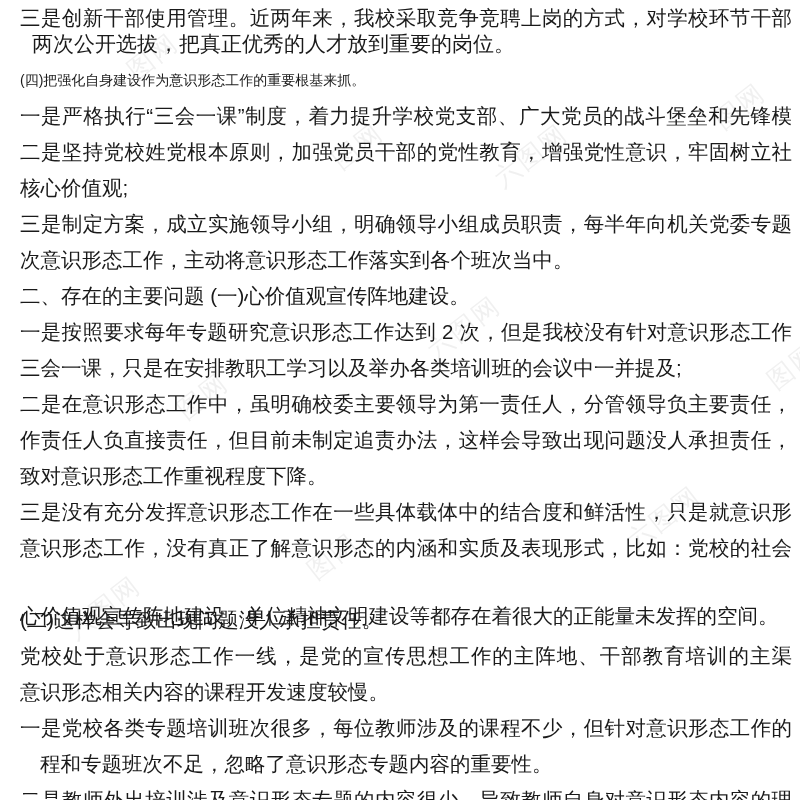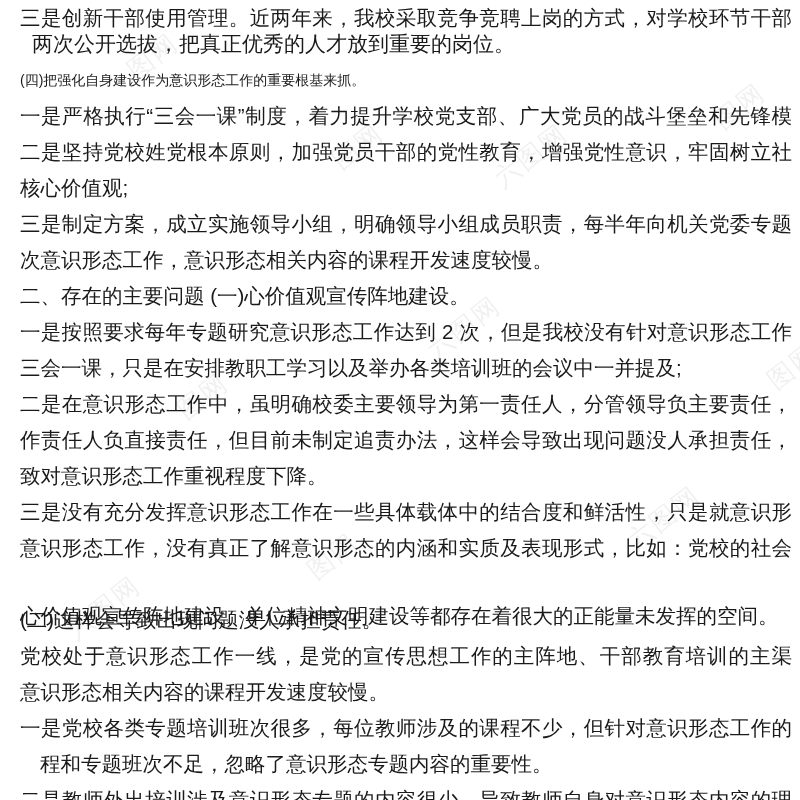--- a/index.html
+++ b/index.html
@@ -95,21 +95,21 @@
   </div>
 
   <div id="doc-body">
       <div class="line just" style="top: 0px; line-height: 36px; height: 36px; font-size: 20.5px; left: 20px; width: 772px;">三是创新干部使用管理。近两年来，我校采取竞争竞聘上岗的方式，对学校环节干部进行了</div>
       <div class="line flush" style="top: 26px; line-height: 36px; height: 36px; font-size: 21px; left: 20px; width: 772px; margin-left: 12px;">两次公开选拔，把真正优秀的人才放到重要的岗位。</div>
       <div class="line flush" style="top: 62px; line-height: 36px; height: 36px; font-size: 14px; left: 20px; width: 772px;">(四)把强化自身建设作为意识形态工作的重要根基来抓。</div>
       <div class="line just" style="top: 98px; line-height: 36px; height: 36px; font-size: 20.5px; left: 20px; width: 772px;">一是严格执行“三会一课”制度，着力提升学校党支部、广大党员的战斗堡垒和先锋模范作用;</div>
       <div class="line just" style="top: 134px; line-height: 36px; height: 36px; font-size: 20.5px; left: 20px; width: 772px;">二是坚持党校姓党根本原则，加强党员干部的党性教育，增强党性意识，牢固树立社会主义</div>
       <div class="line flush" style="top: 170px; line-height: 36px; height: 36px; font-size: 20.5px; left: 20px; width: 772px;">核心价值观;</div>
       <div class="line just" style="top: 206px; line-height: 36px; height: 36px; font-size: 20.5px; left: 20px; width: 772px;">三是制定方案，成立实施领导小组，明确领导小组成员职责，每半年向机关党委专题汇报 1</div>
-      <div class="line flush" style="top: 242px; line-height: 36px; height: 36px; font-size: 20.5px; left: 20px; width: 772px;">次意识形态工作，意识形态相关内容的课程开发速度较慢。</div>
+      <div class="line flush" style="top: 242px; line-height: 36px; height: 36px; font-size: 20.5px; left: 20px; width: 772px;">次意识形态工作，主动将意识形态工作落实到各个班次当中。</div>
       <div class="line flush" style="top: 278px; line-height: 36px; height: 36px; font-size: 20.5px; left: 20px; width: 772px;">二、存在的主要问题 (一)心价值观宣传阵地建设。</div>
       <div class="line just" style="top: 314px; line-height: 36px; height: 36px; font-size: 20.5px; left: 20px; width: 772px;">一是按照要求每年专题研究意识形态工作达到 2 次，但是我校没有针对意识形态工作召开</div>
       <div class="line flush" style="top: 350px; line-height: 36px; height: 36px; font-size: 20.5px; left: 20px; width: 772px;">三会一课，只是在安排教职工学习以及举办各类培训班的会议中一并提及;</div>
       <div class="line just" style="top: 386px; line-height: 36px; height: 36px; font-size: 20.5px; left: 20px; width: 772px;">二是在意识形态工作中，虽明确校委主要领导为第一责任人，分管领导负主要责任，各项工</div>
       <div class="line just" style="top: 422px; line-height: 36px; height: 36px; font-size: 20.5px; left: 20px; width: 772px;">作责任人负直接责任，但目前未制定追责办法，这样会导致出现问题没人承担责任，直接导</div>
       <div class="line flush" style="top: 458px; line-height: 36px; height: 36px; font-size: 20.5px; left: 20px; width: 772px;">致对意识形态工作重视程度下降。</div>
       <div class="line just" style="top: 494px; line-height: 36px; height: 36px; font-size: 20.5px; left: 20px; width: 772px;">三是没有充分发挥意识形态工作在一些具体载体中的结合度和鲜活性，只是就意识形态说说</div>
       <div class="line just" style="top: 530px; line-height: 36px; height: 36px; font-size: 20.5px; left: 20px; width: 772px;">意识形态工作，没有真正了解意识形态的内涵和实质及表现形式，比如：党校的社会主义核</div>
       <div class="line flush" style="top: 566px; line-height: 36px; height: 36px; font-size: 20.5px; left: 20px; width: 772px; margin-top: 32px;">心价值观宣传阵地建设、单位精神文明建设等都存在着很大的正能量未发挥的空间。</div>
       <div class="line flush" style="top: 602px; line-height: 36px; height: 36px; font-size: 20.5px; left: 20px; width: 772px;">(二)这样会导致出现问题没人承担责任。</div>

